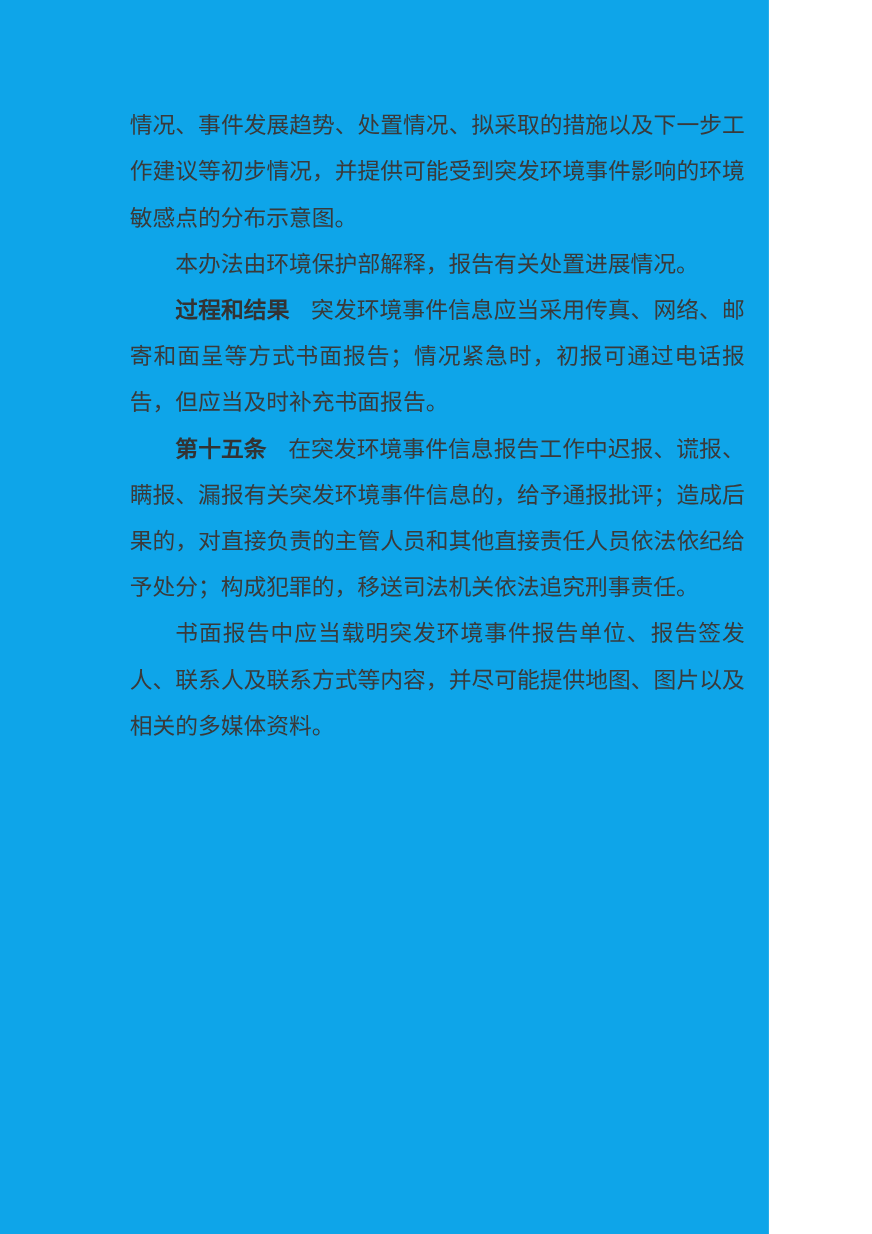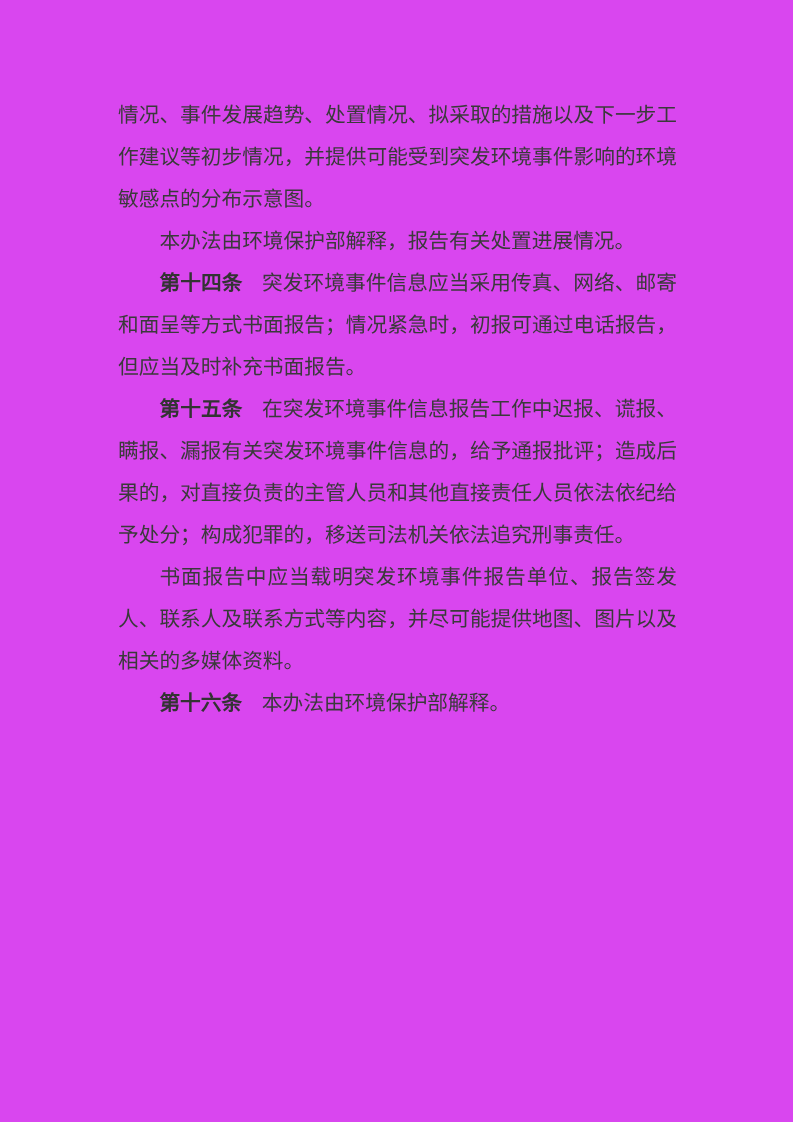--- a/index.html
+++ b/index.html
@@ -11,23 +11,23 @@
     height: 1122px;
     background: #ffffff;
     position: relative;
     overflow: hidden;
     font-family: "Liberation Sans", sans-serif;
   }
   .page {
     position: absolute;
     left: 0;
     top: 0;
-    width: 793px;
+    width: 699px;
     height: 1122px;
-    background: #d946ef;
+    background: #0ea5e9;
   }
   .doc-body {
     position: absolute;
     left: 118px;
     top: 94px;
     width: 559px;
     color: #3a3a3a;
   }
   .doc-body p {
     margin: 0;
@@ -48,18 +48,17 @@
     margin-right: 0.95em;
   }
 </style>
 </head>
 <body>
 
 <div class="page">
   <div class="doc-body" id="doc-body" style="color: rgb(58, 58, 58);">
       <p class="no-indent"><span>情况、事件发展趋势、处置情况、拟采取的措施以及下一步工作建议等初步情况，并提供可能受到突发环境事件影响的环境敏感点的分布示意图。</span></p>
       <p><span>本办法由环境保护部解释，报告有关处置进展情况。</span></p>
-      <p><b class="article-label">第十四条</b><span>突发环境事件信息应当采用传真、网络、邮寄和面呈等方式书面报告；情况紧急时，初报可通过电话报告，但应当及时补充书面报告。</span></p>
+      <p><b class="article-label">过程和结果</b><span>突发环境事件信息应当采用传真、网络、邮寄和面呈等方式书面报告；情况紧急时，初报可通过电话报告，但应当及时补充书面报告。</span></p>
       <p><b class="article-label">第十五条</b><span>在突发环境事件信息报告工作中迟报、谎报、瞒报、漏报有关突发环境事件信息的，给予通报批评；造成后果的，对直接负责的主管人员和其他直接责任人员依法依纪给予处分；构成犯罪的，移送司法机关依法追究刑事责任。</span></p>
       <p><span>书面报告中应当载明突发环境事件报告单位、报告签发人、联系人及联系方式等内容，并尽可能提供地图、图片以及相关的多媒体资料。</span></p>
-      <p><b class="article-label">第十六条</b><span>本办法由环境保护部解释。</span></p>
     </div>
 </div>
 
 </body></html>

